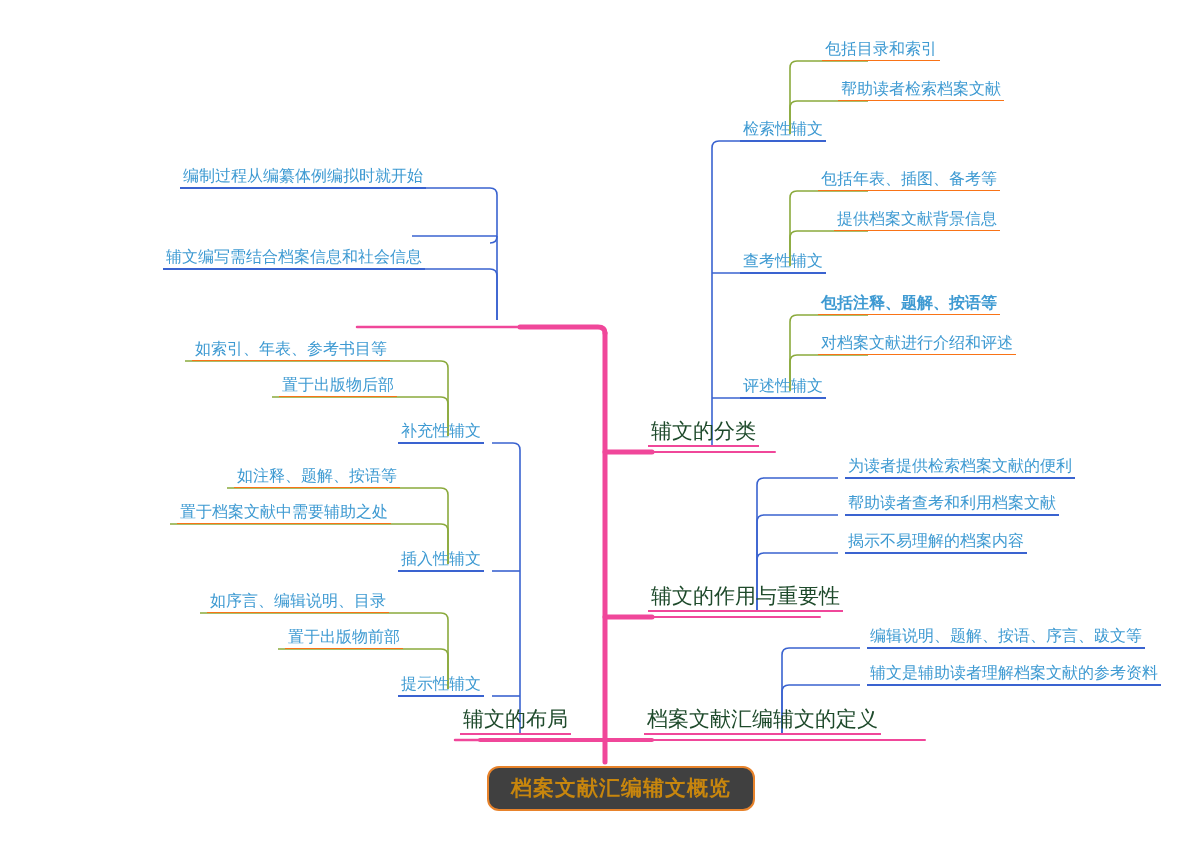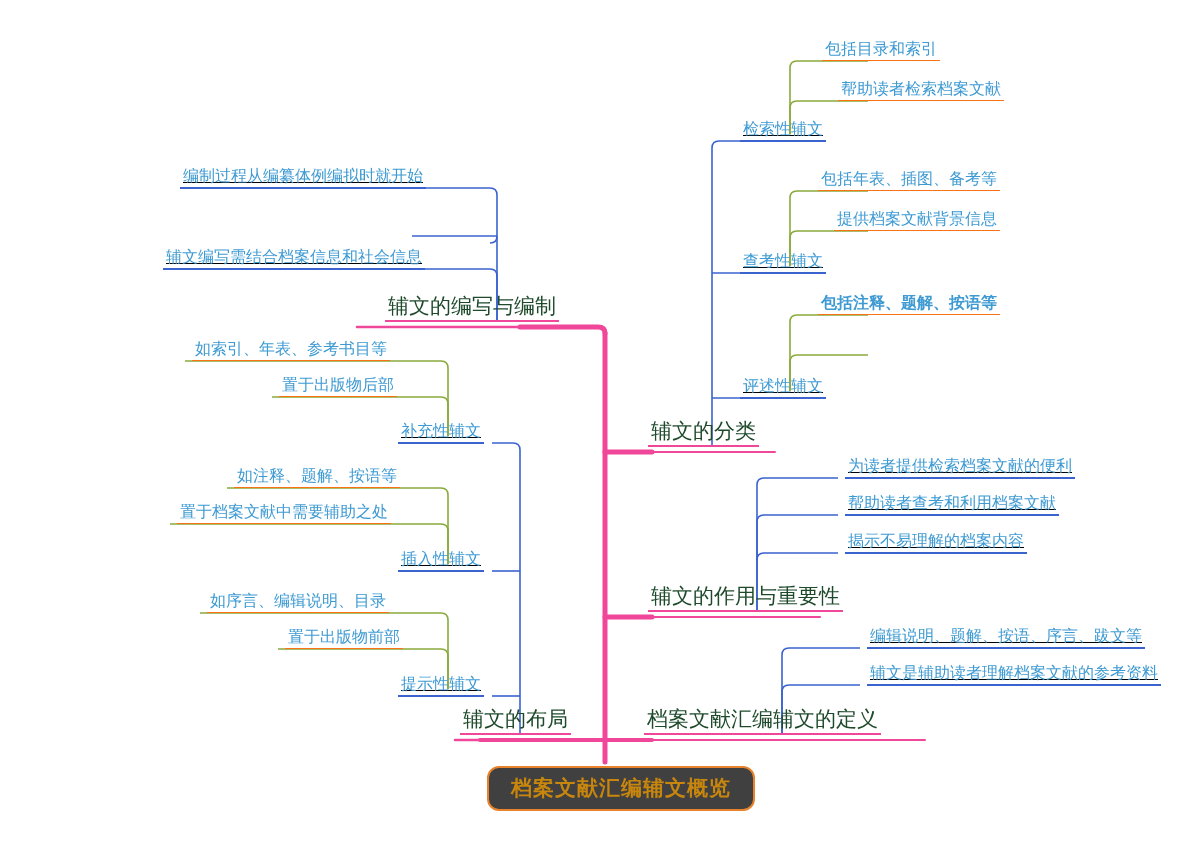--- a/index.html
+++ b/index.html
@@ -58,21 +58,20 @@
   .node-l1 .label {
     color: #1E4A2B;
     font-size: 21px;
     padding: 0 3px 4px 3px;
     border-bottom: 2px solid #F0479A;
   }
 
   
   .node-l2 {
     padding-bottom: 4px;
-    text-decoration: underline;
   }
   .node-l2 .label {
     color: #3E9AD2;
     font-size: 16px;
     padding: 0 3px 3px 3px;
     border-bottom: 2px solid #3A63D0;
   }
 
   
   .node-l3 {
@@ -181,23 +180,20 @@
       <path d="M782,733 L782,655 Q782,648 789,648 L860,648"></path>
       <path d="M782,692 Q782,685 789,685 L860,685"></path>
       <path d="M782,692 L782,733"></path>
     </g>
   </svg>
 
   <div class="node node-root" style="left:487px; top:766px;">
     <span class="label">档案文献汇编辅文概览</span>
   </div>
 
-  <div class="node node-l1" style="left:385px; top:295px;">
-    <span class="label">辅文的编写与编制</span>
-  </div>
 
   <div class="node node-l1" style="left:648px; top:420px;">
     <span class="label">辅文的分类</span>
   </div>
 
   <div class="node node-l1" style="left:648px; top:585px;">
     <span class="label">辅文的作用与重要性</span>
   </div>
 
   <div class="node node-l1" style="left:460px; top:708px;">
@@ -236,20 +232,23 @@
   <div class="node node-l3" style="left:834px; top:211px;">
     <span class="label">提供档案文献背景信息</span>
   </div>
 
   <div class="node node-l2" style="left:740px; top:378px;">
     <span class="label">评述性辅文</span>
   </div>
   <div class="node node-l3" style="left:818px; top:295px;font-weight:bold;">
     <span class="label">包括注释、题解、按语等</span>
   </div>
+  <div class="node node-l3" style="left:818px; top:335px;">
+    <span class="label">对档案文献进行介绍和评述</span>
+  </div>
 
   <div class="node node-l2" style="left:398px; top:423px;">
     <span class="label">补充性辅文</span>
   </div>
   <div class="node node-l3" style="left:192px; top:341px;">
     <span class="label">如索引、年表、参考书目等</span>
   </div>
   <div class="node node-l3" style="left:279px; top:377px;">
     <span class="label">置于出版物后部</span>
   </div>

